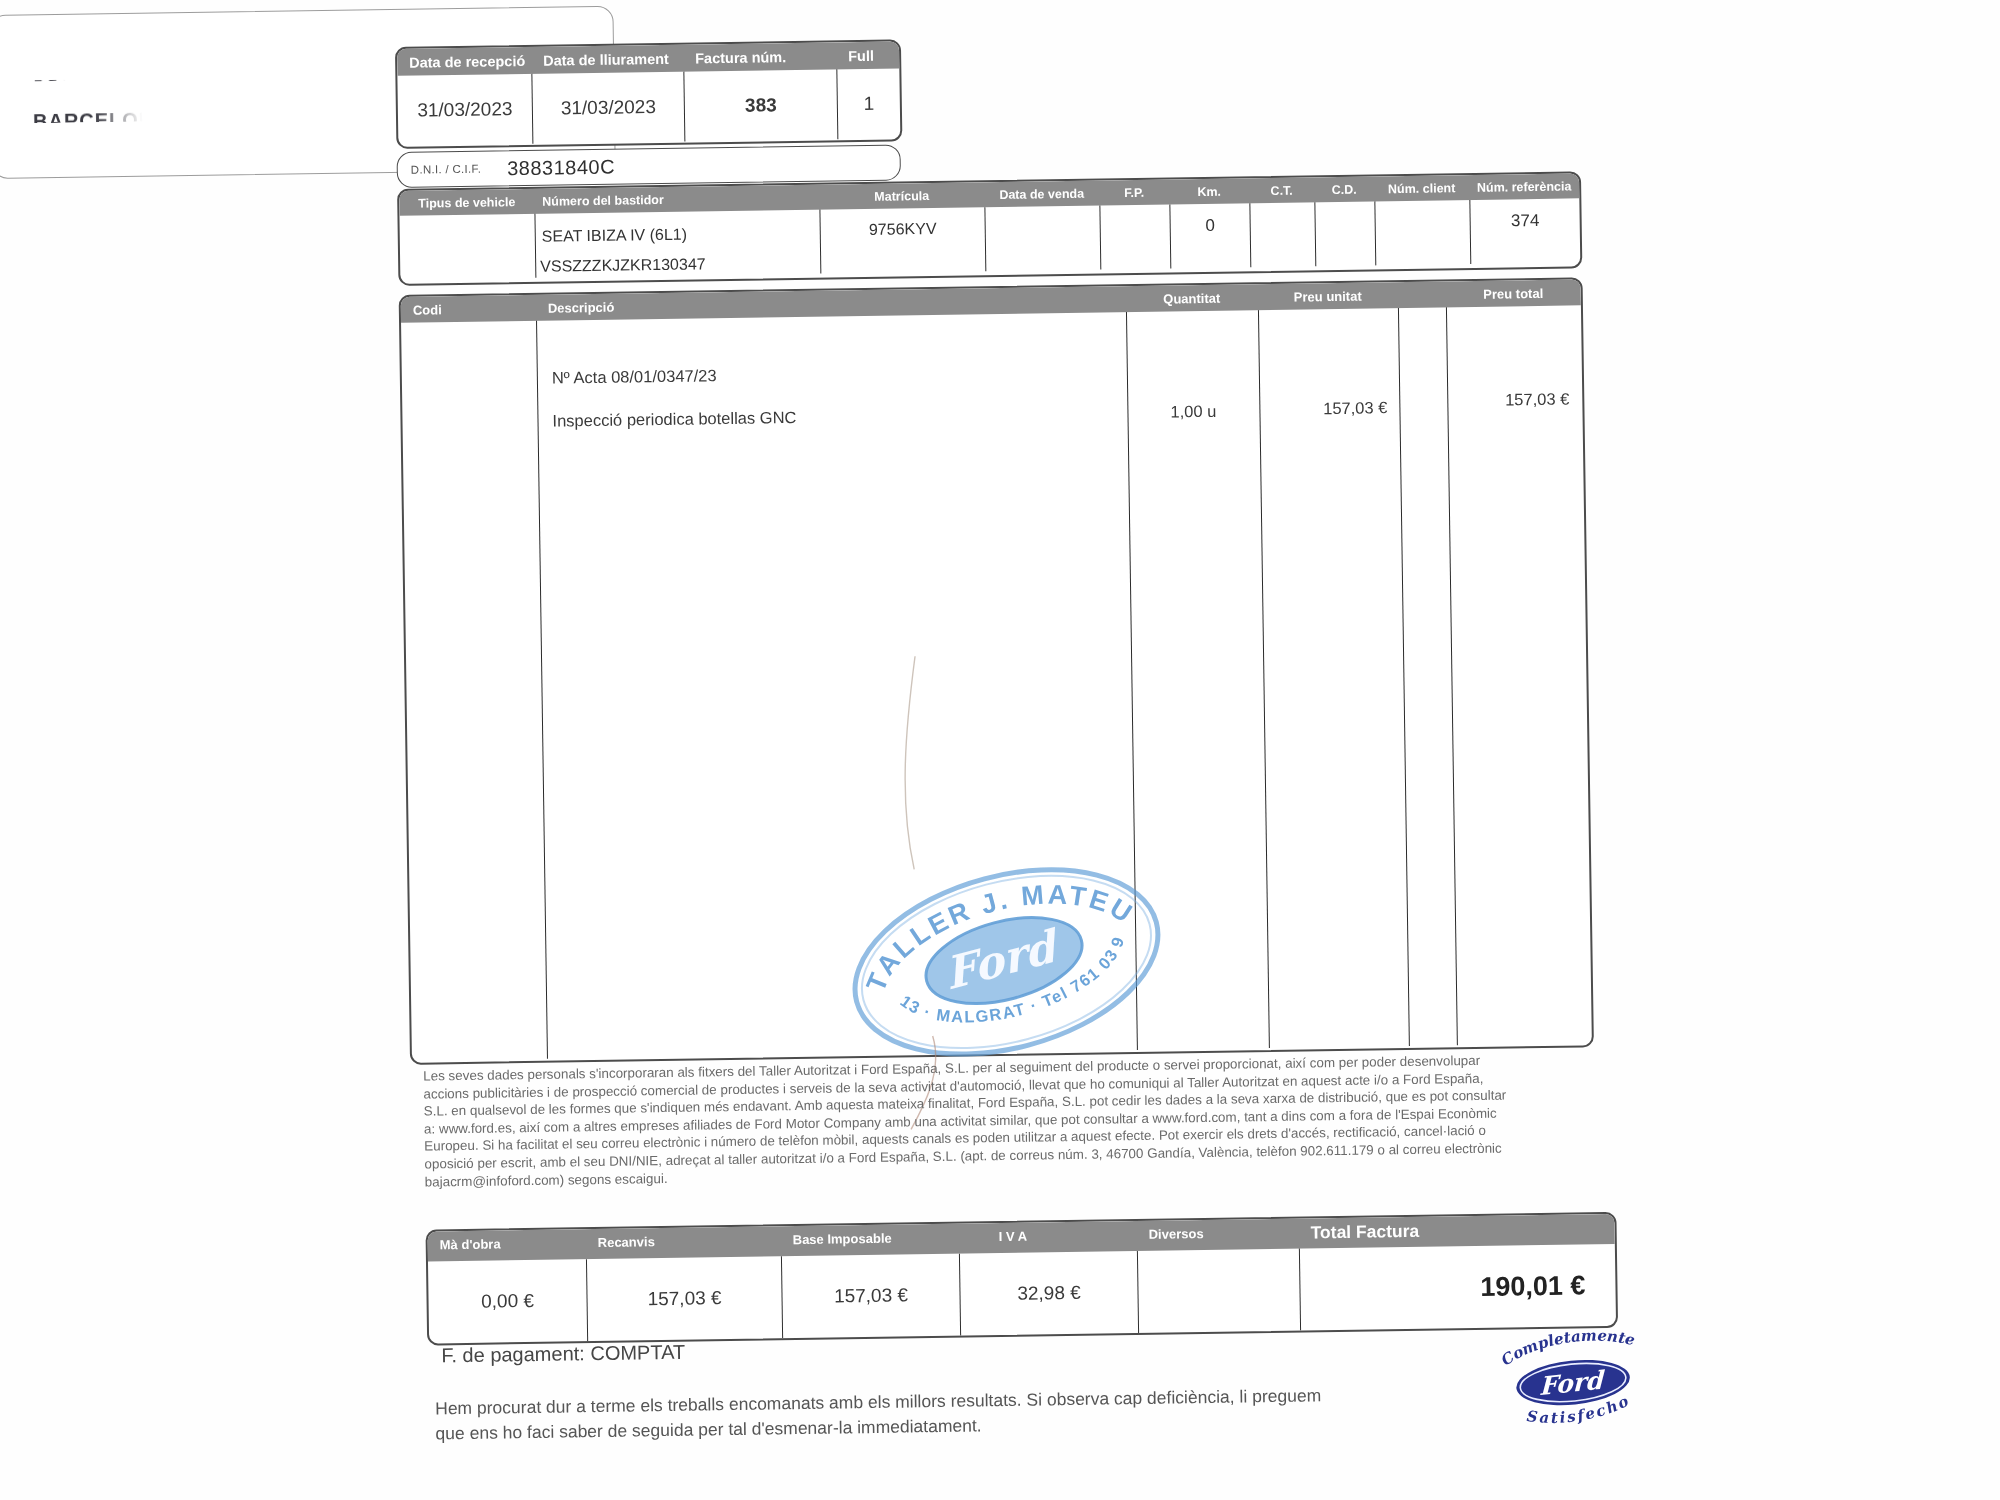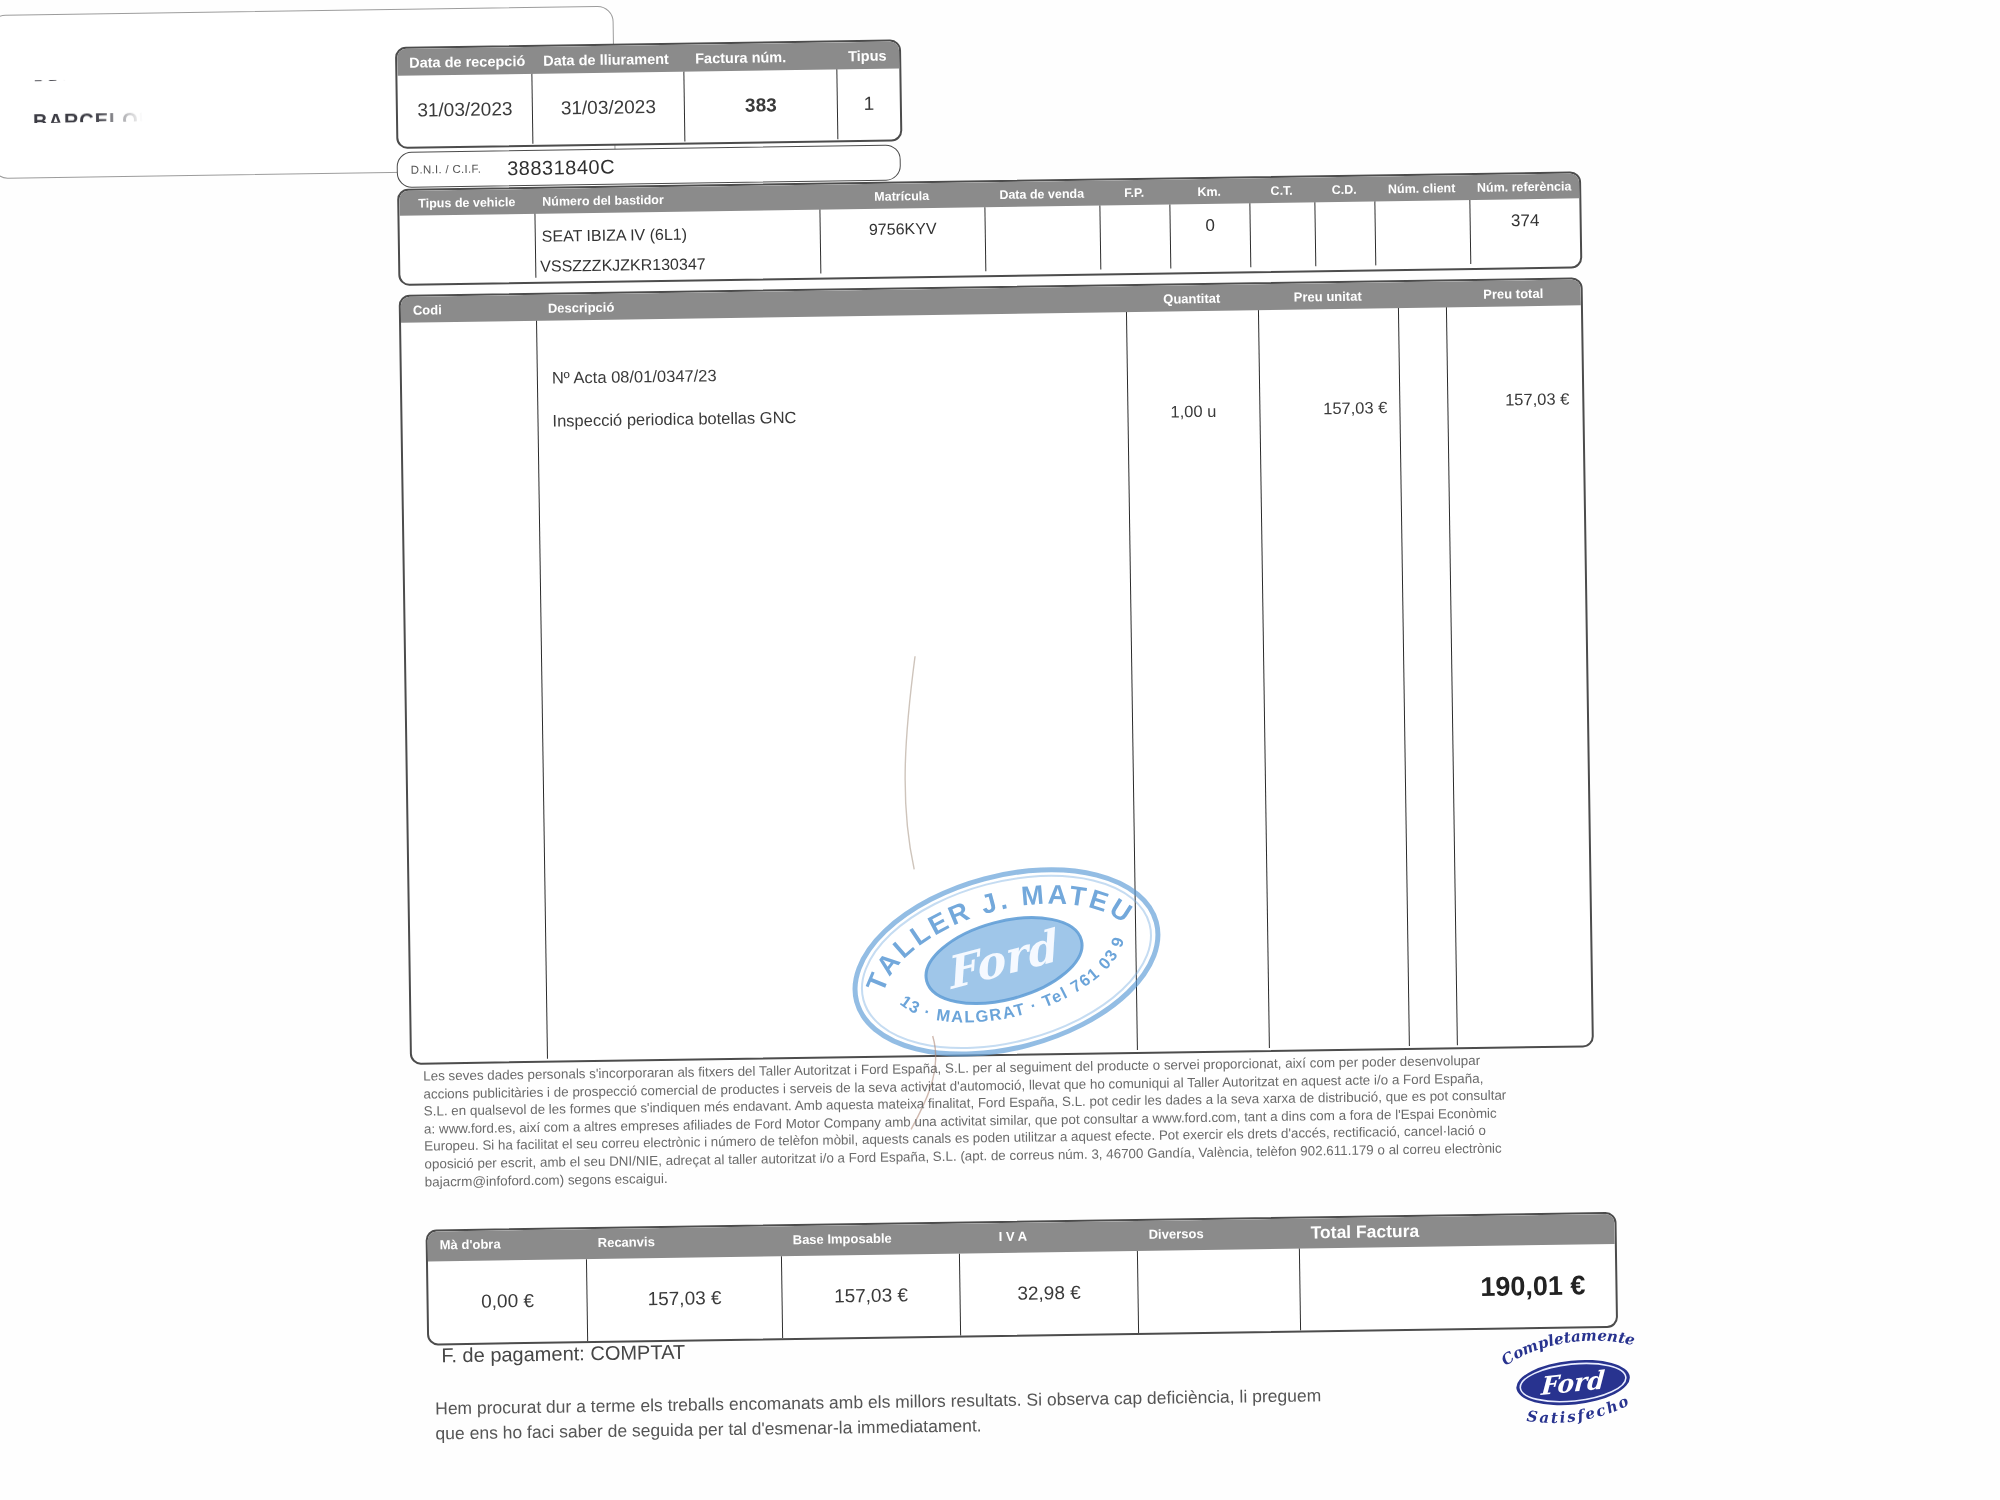--- a/index.html
+++ b/index.html
@@ -85,21 +85,21 @@
     <div class="client-box">
       <div class="redact l1">– – –</div>
       <div class="redact l2">BARCELONA</div>
     </div>
 
     <div class="box top-table">
       <div class="thead">
         <div class="hc" style="width:134px">Data de recepció</div>
         <div class="hc" style="width:152px">Data de lliurament</div>
         <div class="hc" style="width:153px">Factura núm.</div>
-        <div class="hc" style="width:63px">Tipus</div>
+        <div class="hc" style="width:63px">Full</div>
       </div>
       <div class="tbody">
         <div class="bc" style="width:134px">31/03/2023</div>
         <div class="bc" style="width:152px">31/03/2023</div>
         <div class="bc" style="width:153px;font-weight:bold">383</div>
         <div class="bc" style="width:63px">1</div>
       </div>
     </div>
 
     <div class="box dni-box">

